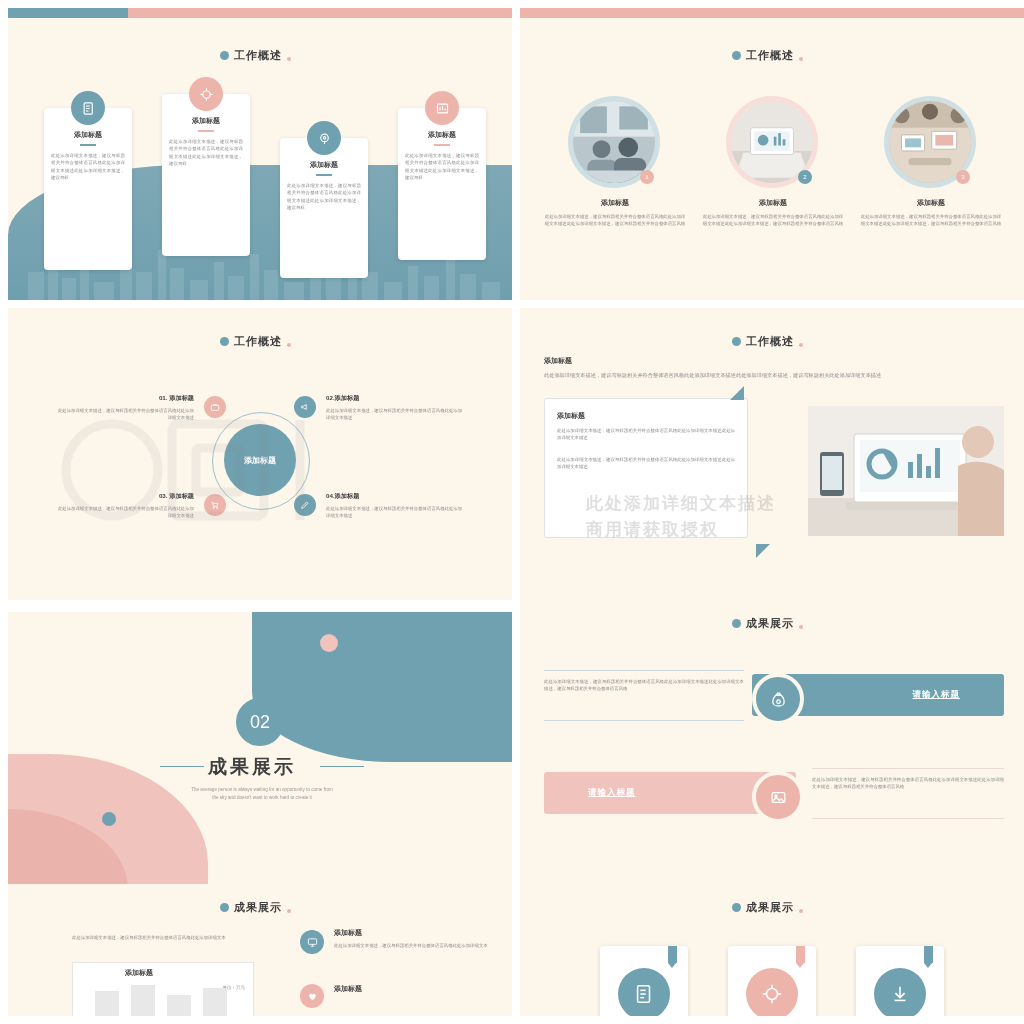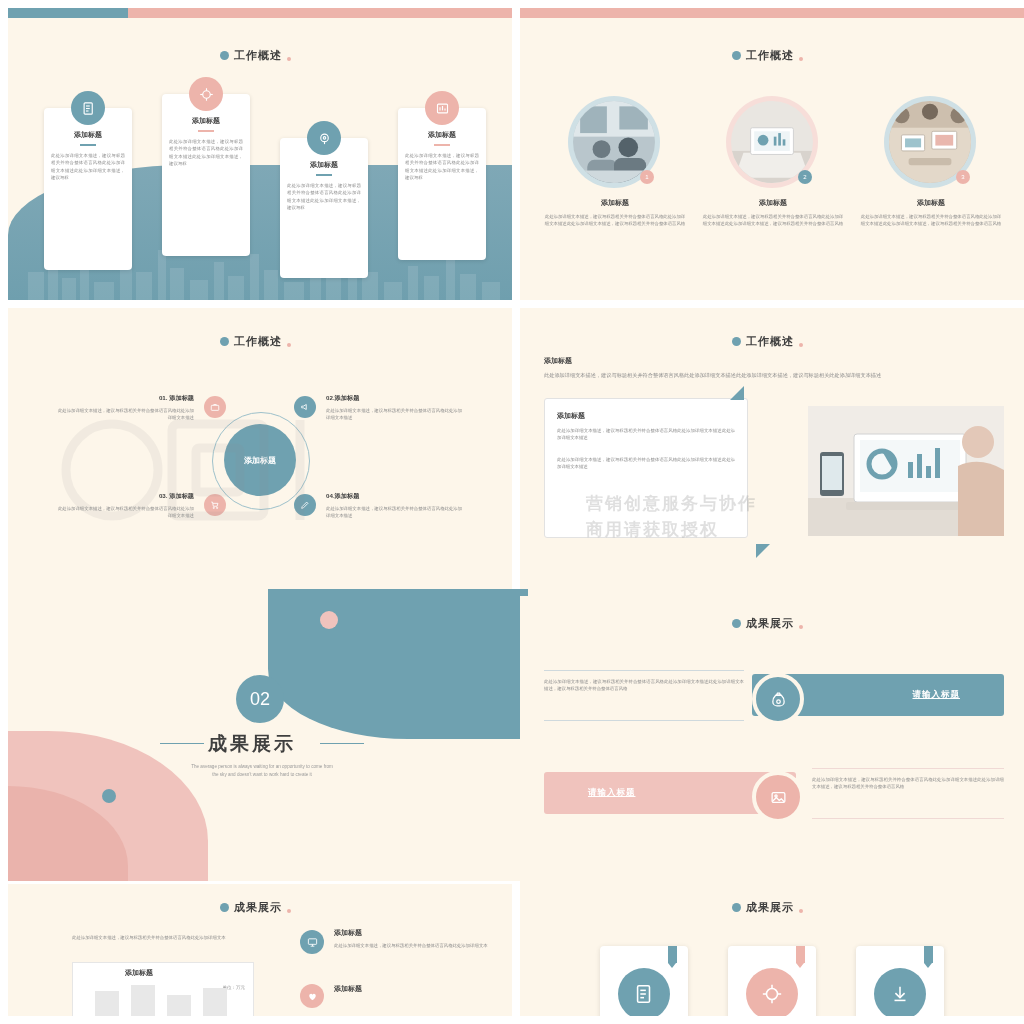--- a/index.html
+++ b/index.html
@@ -60,21 +60,21 @@
 
   
   .wm{position:absolute;left:0;top:0;width:1024px;height:1024px;pointer-events:none;}
   .wm-txt{position:absolute;color:rgba(150,150,150,.30);font-weight:bold;white-space:nowrap;}
 
   
   #s4{left:520px;top:308px;}
   #s4 .box{position:absolute;background:#fff;border:1px solid #e2e2e2;border-radius:3px;}
 
   
-  #s5{left:8px;top:589px;padding-left:16px;}
+  #s5{left:8px;top:612px;}
   #s5 .bluewave{position:absolute;right:0;top:0;width:260px;height:150px;background:#6fa1b0;border-bottom-left-radius:140px 70px;}
   #s5 .pinkwave{position:absolute;left:0;bottom:0;width:200px;height:150px;background:#f0c3bd;border-top-right-radius:160px 110px;}
   #s5 .pinkwave2{position:absolute;left:0;bottom:0;width:120px;height:95px;background:#eab3ac;border-top-right-radius:120px 80px;}
   .numcircle{position:absolute;width:48px;height:48px;border-radius:50%;background:#6fa1b0;color:#fff;display:flex;align-items:center;justify-content:center;font-size:18px;}
   .bigtitle{position:absolute;font-size:19px;font-weight:bold;color:#3f3f3f;letter-spacing:3px;}
   .engsub{position:absolute;font-size:4.6px;color:#9a9a9a;text-align:center;line-height:1.7;}
 
   
   #s6{left:520px;top:596px;}
   .bar{position:absolute;height:42px;display:flex;align-items:center;text-decoration:underline;}
@@ -504,17 +504,17 @@
 
   <div class="wm">
     <svg width="1024" height="1024" viewBox="0 0 1024 1024">
       <g opacity="0.10" fill="none" stroke="#8d8d8d" stroke-width="9">
         <circle cx="112" cy="470" r="46"></circle>
         <rect x="172" y="424" width="92" height="92" rx="6"></rect>
         <rect x="196" y="448" width="44" height="44" rx="3"></rect>
         <line x1="300" y1="420" x2="300" y2="520"></line>
       </g>
     </svg>
-    <div class="wm-txt" style="left:586px;top:492px;font-size:17px;letter-spacing:2px;">营销创意服务与协作</div>
+    <div class="wm-txt" style="left:586px;top:492px;font-size:17px;letter-spacing:2px;">此处添加详细文本描述</div>
     <div class="wm-txt" style="left:586px;top:518px;font-size:17px;letter-spacing:2px;">商用请获取授权</div>
   </div>
 
 </div>
 
 </body></html>

